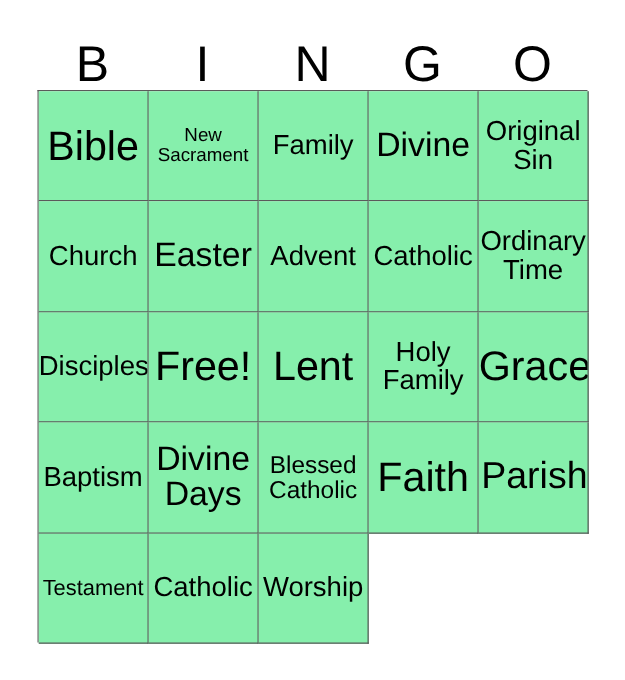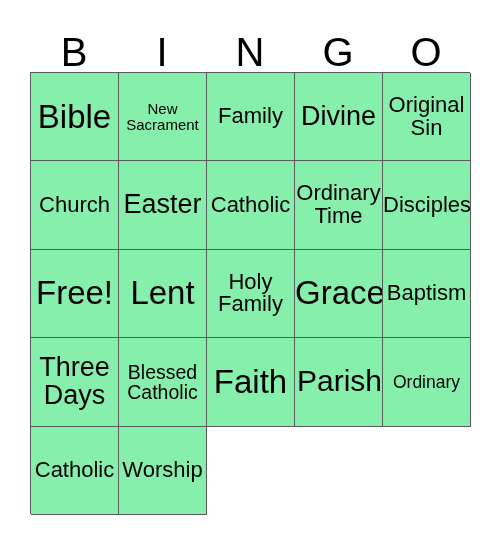--- a/index.html
+++ b/index.html
@@ -130,20 +130,23 @@
     <div class="cell sz-ml">
       <span class="cell-text">Original Sin</span>
     </div>
 
     <div class="cell sz-ml">
       <span class="cell-text">Church</span>
     </div>
     <div class="cell sz-l">
       <span class="cell-text">Easter</span>
     </div>
+    <div class="cell sz-ml">
+      <span class="cell-text">Advent</span>
+    </div>
     <div class="cell sz-m">
       <span class="cell-text">Catholic</span>
     </div>
 
     <div class="cell sz-m">
       <span class="cell-text">Ordinary Time</span>
     </div>
     <div class="cell sz-m">
       <span class="cell-text">Disciples</span>
     </div>
@@ -157,34 +160,34 @@
       <span class="cell-text">Holy Family</span>
     </div>
 
     <div class="cell sz-xxl">
       <span class="cell-text">Grace</span>
     </div>
     <div class="cell sz-m">
       <span class="cell-text">Baptism</span>
     </div>
     <div class="cell sz-l">
-      <span class="cell-text">Three Days</span>
+      <span class="cell-text">Divine Days</span>
     </div>
     <div class="cell sz-sm">
       <span class="cell-text">Blessed Catholic</span>
     </div>
     <div class="cell sz-xxl">
       <span class="cell-text">Faith</span>
     </div>
 
     <div class="cell sz-xl">
       <span class="cell-text">Parish</span>
     </div>
     <div class="cell sz-s">
-      <span class="cell-text">Ordinary</span>
+      <span class="cell-text">Testament</span>
     </div>
     <div class="cell sz-m">
       <span class="cell-text">Catholic</span>
     </div>
     <div class="cell sz-m">
       <span class="cell-text">Worship</span>
     </div>
 
   </div>
 </div>

